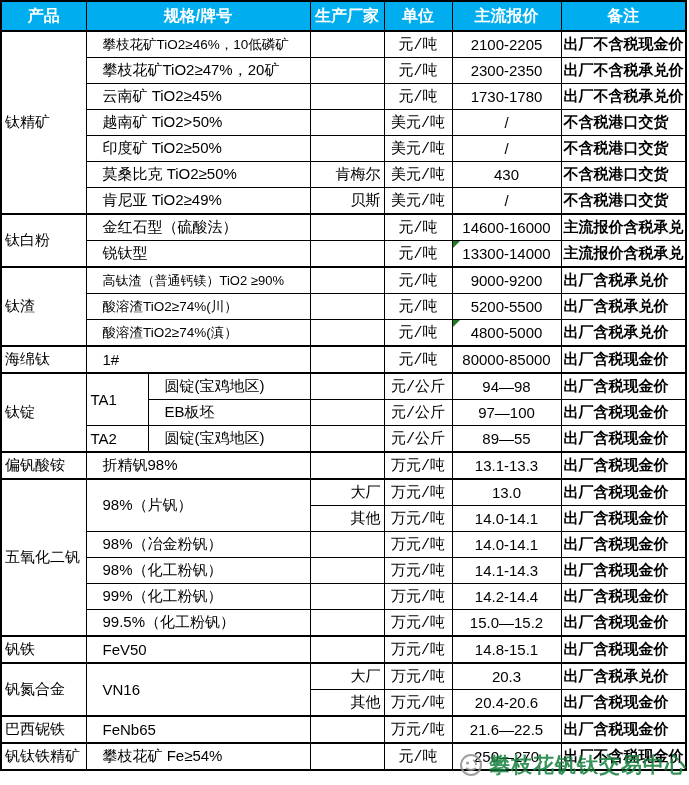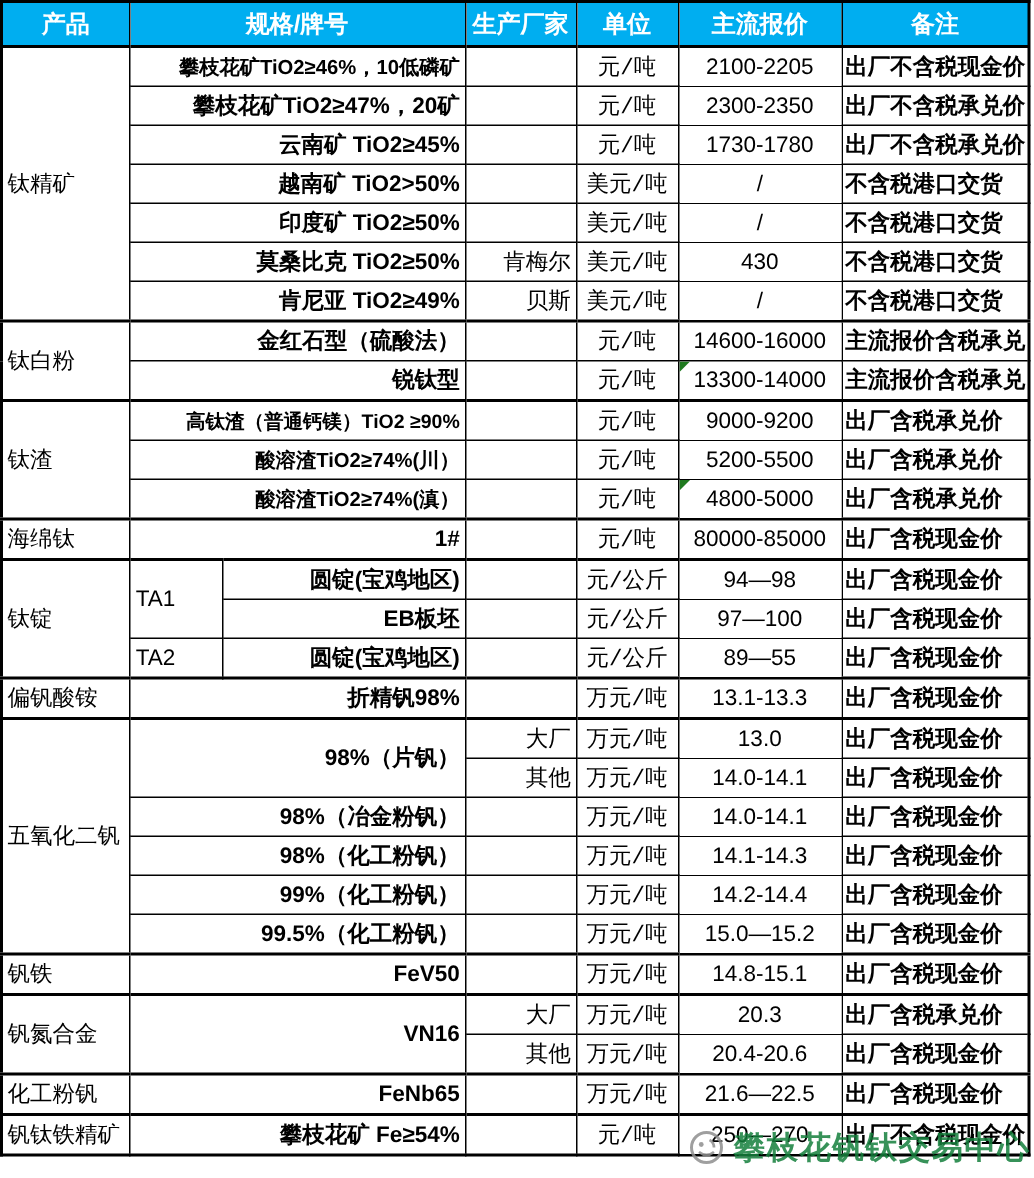--- a/index.html
+++ b/index.html
@@ -15,21 +15,21 @@
     background:#00AEF0;color:#fff;font-weight:bold;font-size:16px;
     height:28px;border:1px solid #000;border-bottom:2px solid #000;
     text-align:center;padding:0;overflow:hidden;white-space:nowrap;
   }
   td{
     border:1px solid #000;height:25px;font-size:15px;padding:0 3px;
     overflow:hidden;white-space:nowrap;vertical-align:middle;background:#fff;
   }
   tr.gs td{border-top:2px solid #000;}
   td.p{}
-  td.s{text-align:right;padding-left:16px;font-weight:bold;}
+  td.s{text-align:left;padding-left:16px;}
   td.g{text-align:left;padding-left:4px;}
   td.m{text-align:right;}
   td.u{text-align:center;font-family:Liberation Mono, monospace;}
   td.pr{text-align:center;position:relative;}
   td.n{text-align:left;padding:0 2px;font-weight:bold;}
   .sm14{font-size:13.5px;}
   .sm13{font-size:13px;}
   td.cm::before{
     content:"";position:absolute;top:0;left:0;width:0;height:0;
     border-top:7px solid #1f7a1f;border-right:7px solid transparent;
@@ -260,21 +260,21 @@
       <td class="n">出厂含税承兑价</td>
     </tr>
     <tr>
       <td class="m">其他</td>
       <td class="u">万元/吨</td>
       <td class="pr">20.4-20.6</td>
       <td class="n">出厂含税现金价</td>
     </tr>
 
     <tr class="gs">
-      <td class="p">化工粉钒</td>
+      <td class="p">巴西铌铁</td>
       <td class="s" colspan="2">FeNb65</td>
       <td class="m"></td>
       <td class="u">万元/吨</td>
       <td class="pr">21.6—22.5</td>
       <td class="n">出厂含税现金价</td>
     </tr>
 
     <tr class="gs">
       <td class="p">钒钛铁精矿</td>
       <td class="s" colspan="2">攀枝花矿 Fe≥54%</td>

